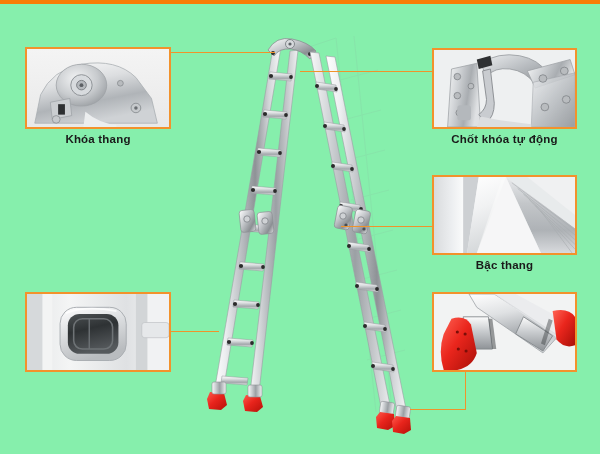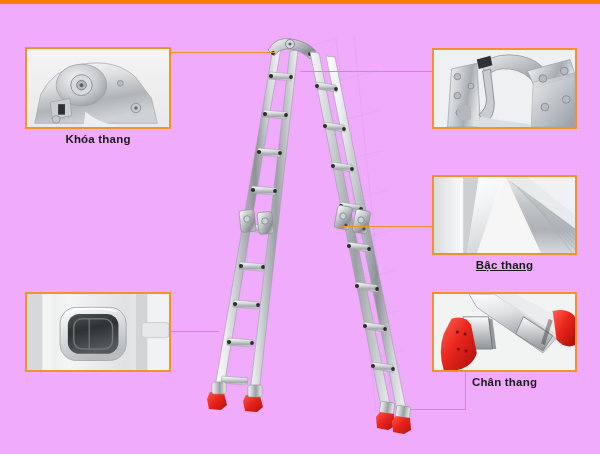--- a/index.html
+++ b/index.html
@@ -3,21 +3,21 @@
 <meta charset="utf-8">
 <style>
   html,body{margin:0;padding:0;}
   body{
     width:600px;height:454px;
     background:#ffffff;
     font-family:"Liberation Sans", sans-serif;
     overflow:hidden;
     position:relative;
   }
-  #stage{position:absolute;left:0;top:0;width:600px;height:454px;background:#f0abfc;overflow:hidden;}
+  #stage{position:absolute;left:0;top:0;width:600px;height:454px;background:#86efac;overflow:hidden;}
 
   .topbar{position:absolute;left:0;top:0;width:600px;height:4px;background:#f97c05;}
 
   
   .line{position:absolute;background:#f0932b;}
   .line.h{height:1px;}
   .line.v{width:1px;}
 
   
   .callout{position:absolute;}
@@ -292,20 +292,21 @@
             <circle cx="38" cy="38" r="3"></circle>
           <circle cx="112" cy="30" r="4"></circle>
             <circle cx="134" cy="22" r="4"></circle>
           <circle cx="114" cy="60" r="4"></circle>
             <circle cx="136" cy="52" r="4"></circle>
         </g>
         <rect x="24" y="58" width="14" height="16" rx="3" fill="#b4b8bc" stroke="#80848
 8" stroke-width="0.7"></rect>
       </svg>
     </div>
+    <div class="cap" style="top:85px;">Chốt khóa tự động</div>
   </div>
 
   <div class="callout" style="left:432px;top:175px;width:145px;height:100px;">
     <div class="frame" style="width:145px;height:80px;">
       <svg class="photo" viewBox="0 0 145 80" preserveAspectRatio="none">
         <defs>
           <linearGradient id="p3a" x1="0" y1="0" x2="1" y2="0">
             <stop offset="0%" stop-color="#d9dbdd"></stop>
               <stop offset="60%" stop-color="#eceef0"></stop>
             <stop offset="100%" stop-color="#fafbfb"></stop>
@@ -332,21 +333,21 @@
             <path d="M86 12 L145 61"></path>
           <path d="M92 18 L145 66"></path>
             <path d="M98 24 L145 71"></path>
           <path d="M104 30 L145 76"></path>
             <path d="M110 36 L142 80"></path>
         </g>
         <path d="M74 0 L96 0 L145 40 L145 54 Z" fill="#e6e8ea" opacity="0.75"></path>
         <path d="M44 80 L110 80 L74 0 L70 0 Z" fill="#fbfbfc" opacity="0.5"></path>
       </svg>
     </div>
-    <div class="cap" style="top:84px;text-decoration:underline;">Bậc thang</div>
+    <div class="cap" style="top:84px;">Bậc thang</div>
   </div>
 
   <div class="callout" style="left:432px;top:292px;width:145px;height:100px;">
     <div class="frame" style="width:145px;height:80px;">
       <svg class="photo" viewBox="0 0 145 80" preserveAspectRatio="none">
         <defs>
           <linearGradient id="p4m" x1="0" y1="0" x2="0.3" y2="1">
             <stop offset="0%" stop-color="#ffffff"></stop>
               <stop offset="40%" stop-color="#dfe1e3"></stop>
             <stop offset="75%" stop-color="#a9adb1"></stop>
@@ -373,21 +374,20 @@
         <g fill="#7a0e08">
           <circle cx="24" cy="40" r="1.6"></circle>
             <circle cx="32" cy="42" r="1.6"></circle>
           <circle cx="25" cy="58" r="1.6"></circle>
             <circle cx="33" cy="60" r="1.6"></circle>
         </g>
         <path d="M56 26 L60 26 L64 58 L60 58 Z" fill="#3a3d40" opacity="0.5"></path>
         <path d="M118 26 L122 28 L114 54 L110 52 Z" fill="#3a3d40" opacity="0.45"></path>
       </svg>
     </div>
-    <div class="cap" style="top:84px;">Chân thang</div>
   </div>
 
   <div class="callout" style="left:25px;top:292px;width:146px;height:100px;">
     <div class="frame" style="width:146px;height:80px;">
       <svg class="photo" viewBox="0 0 146 80" preserveAspectRatio="none">
         <defs>
           <linearGradient id="p5bg" x1="0" y1="0" x2="1" y2="0">
             <stop offset="0%" stop-color="#e3e5e7"></stop>
               <stop offset="30%" stop-color="#f4f5f5"></stop>
             <stop offset="70%" stop-color="#dfe1e3"></stop>

